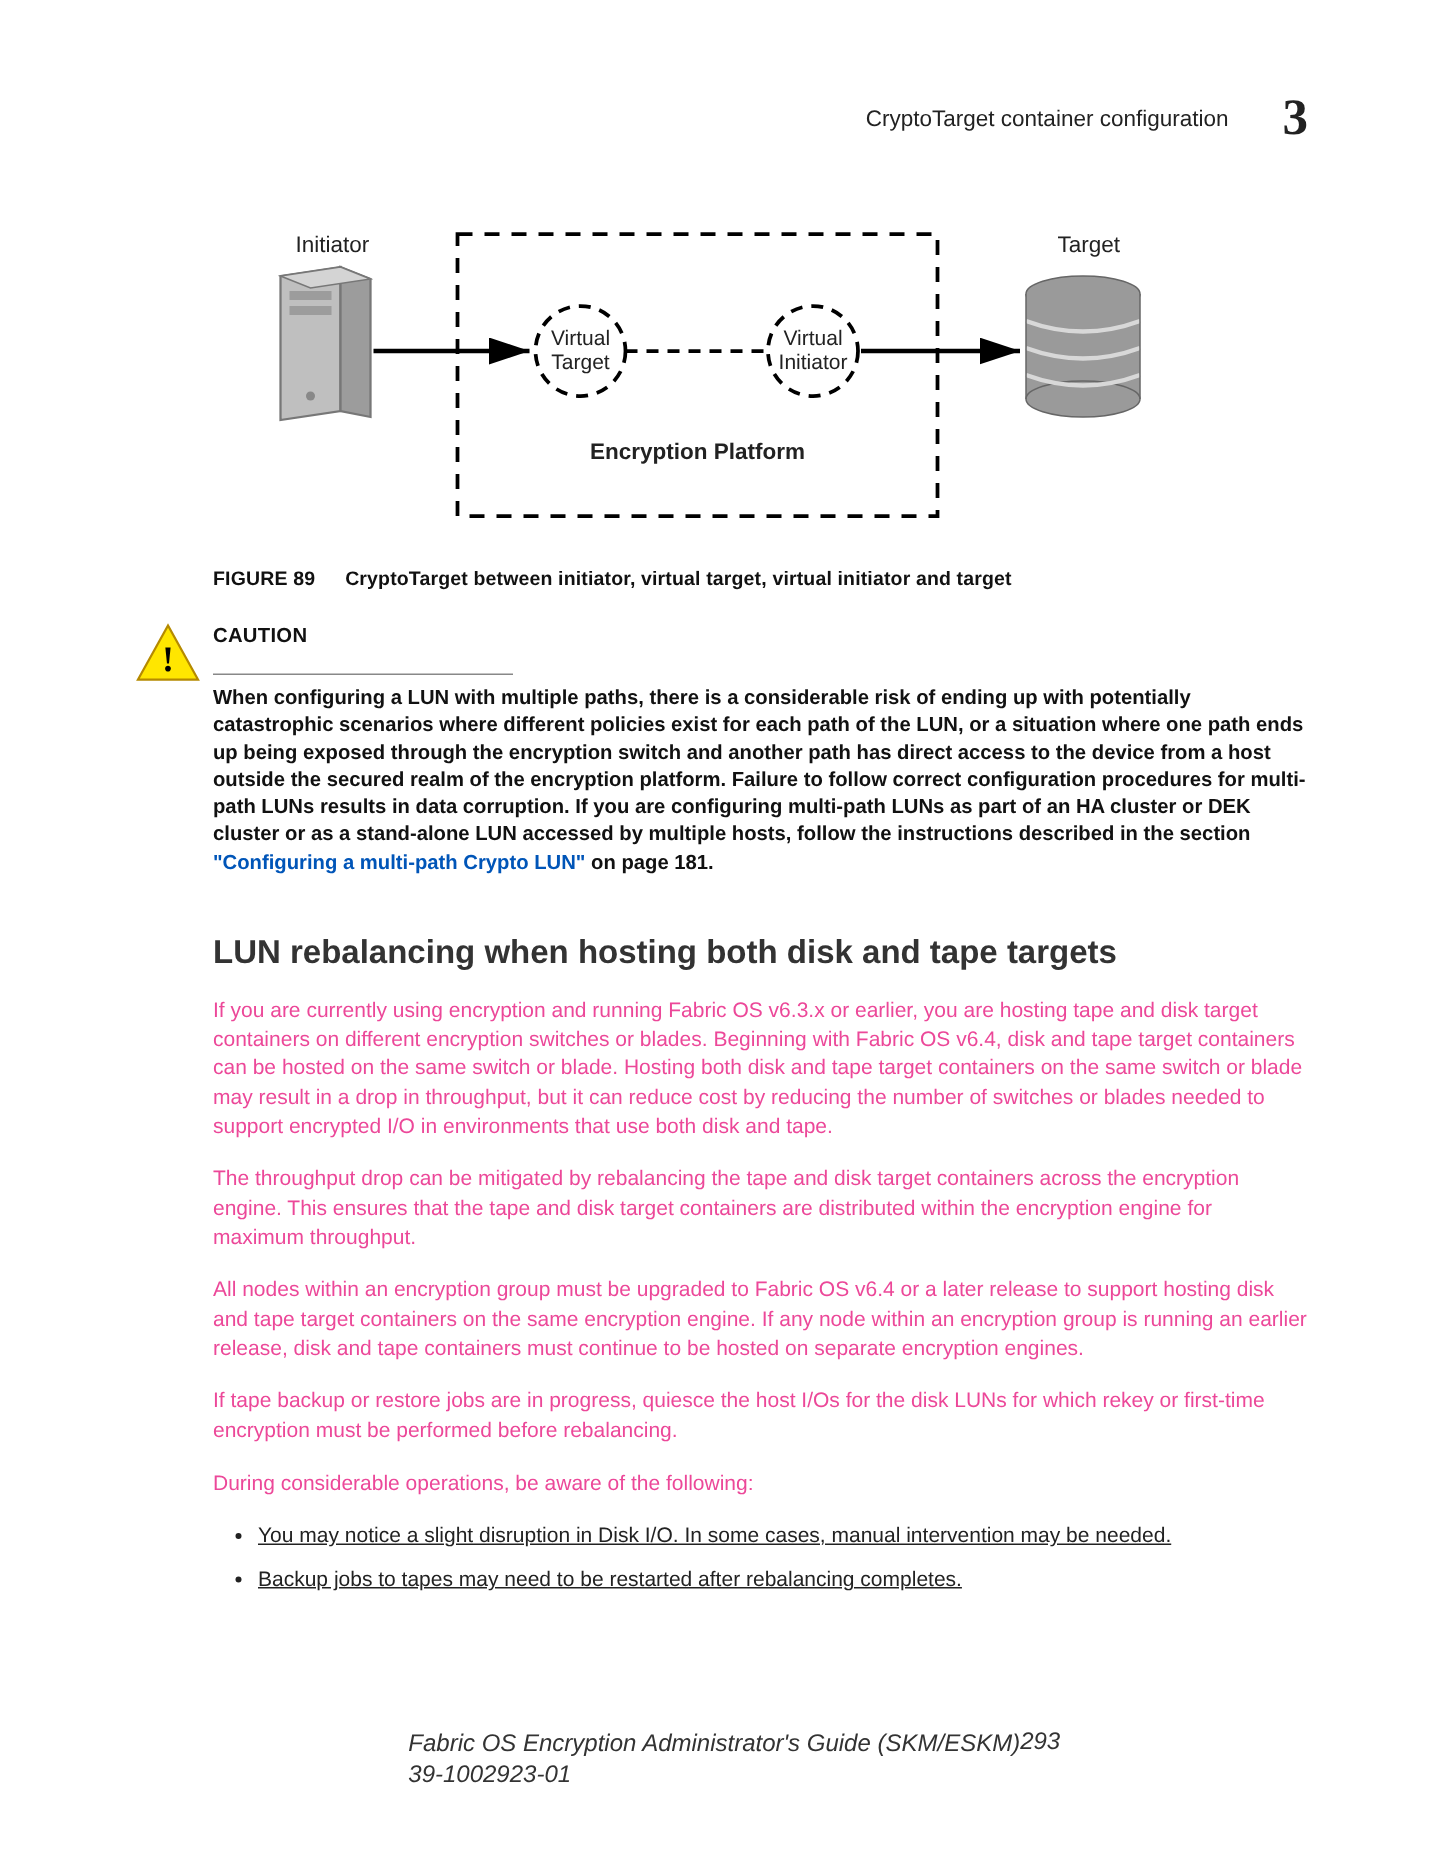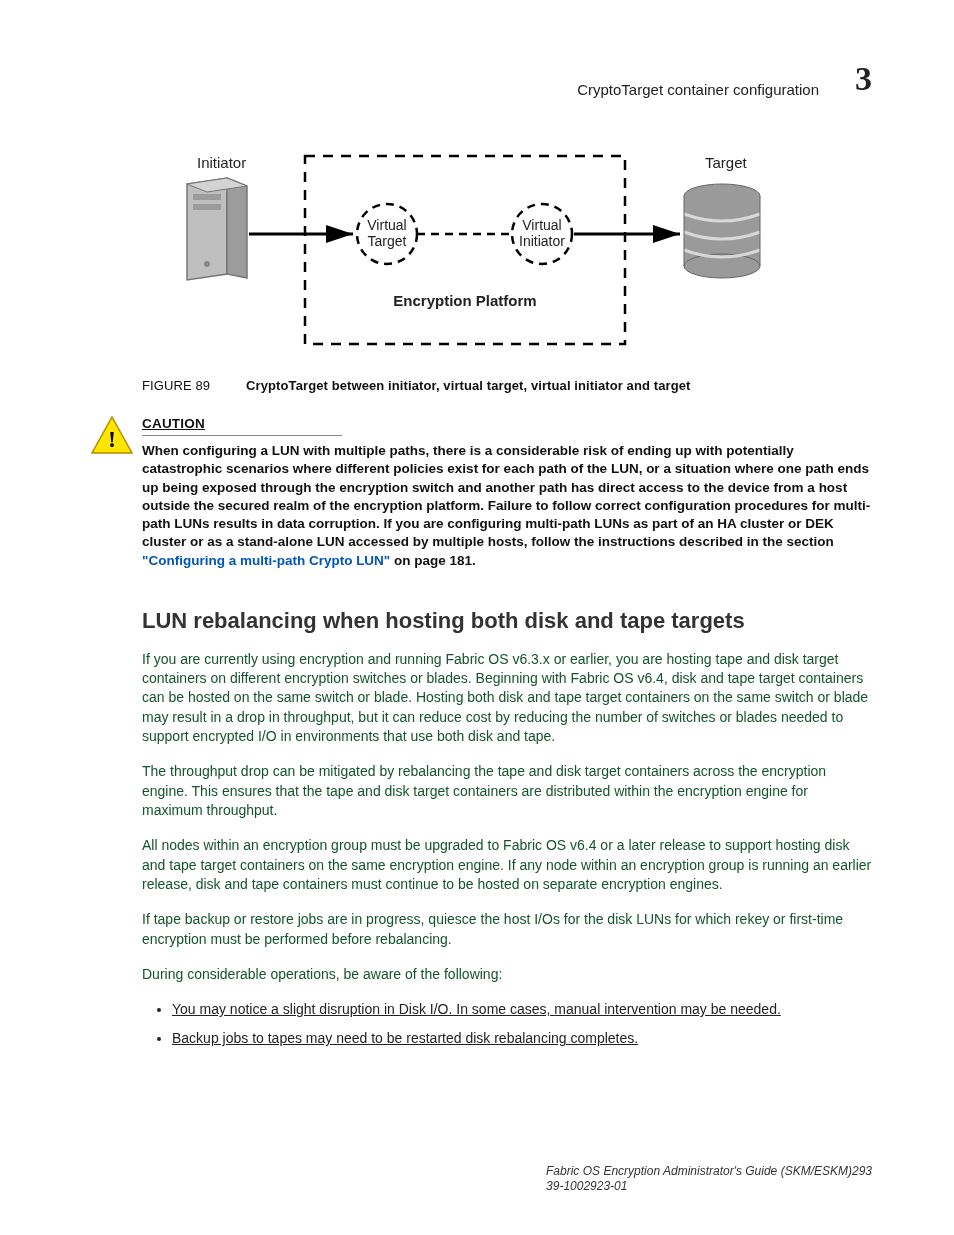--- a/index.html
+++ b/index.html
@@ -11,21 +11,21 @@
     background: #fff;
     width: 954px;
     height: 1235px;
     position: relative;
     box-sizing: border-box;
     padding: 60px 82px 0 82px;
   }
   .header-row {
     display: flex;
     justify-content: flex-end;
-    align-items: flex-end;
+    align-items: center;
     gap: 36px;
     margin-bottom: 48px;
   }
   .header-text {
     font-size: 15px;
     color: #222;
   }
   .chapter-num {
     font-family: Georgia, "Times New Roman", serif;
     font-size: 34px;
@@ -39,21 +39,21 @@
   }
   .fig-svg { display:block; margin: 0 auto; }
   .fig-caption {
     font-size: 13px;
     font-weight: bold;
     margin-top: 12px;
     color: #111;
     letter-spacing: 0.1px;
     font-family: Arial, Helvetica, sans-serif;
   }
-  .fig-caption .fig-lbl { font-family: Arial, Helvetica, sans-serif; font-weight: normal; margin-right: 36px; }
+  .fig-caption .fig-lbl { font-family: Arial, Helvetica, sans-serif; font-weight: bold; margin-right: 20px; }
   
   .caution-block {
     display: flex;
     align-items: flex-start;
     margin: 22px 0 34px 0;
   }
   .caution-icon {
     flex: 0 0 60px;
     margin-right: 0;
     display:flex;
@@ -66,62 +66,61 @@
     font-family: Arial, Helvetica, sans-serif;
     font-weight: bold;
     color: #111;
   }
   .caution-title {
     font-size: 13.5px;
     font-weight: bold;
     letter-spacing: 0.2px;
     border-bottom: 1px solid #888;
     width: 200px;
-    padding-bottom: 2px;
+    padding-bottom: 16px;
     margin-bottom: 6px;
-    text-decoration: underline;
   }
   .caution-body .link {
     color: #0055b8;
     font-weight: bold;
   }
   
   .section-h {
     font-family: Arial, Helvetica, sans-serif;
     font-size: 22px;
     color: #333;
     font-weight: bold;
     margin: 38px 0 16px 60px;
   }
   .body-p {
     margin: 0 0 16px 60px;
     font-size: 14px;
     line-height: 1.38;
-    color: #14532d;
+    color: #ec4899;
   }
   ul.body-list {
     margin: 0 0 16px 60px;
     padding-left: 30px;
     text-decoration: underline;
   }
   ul.body-list li {
     margin-bottom: 10px;
     font-size: 14px;
     line-height: 1.38;
   }
   
   .footer {
     position: absolute;
     left: 82px;
     right: 82px;
     bottom: 40px;
     display: flex;
-    justify-content: flex-end;
+    justify-content: center;
     font-style: italic;
-    font-size: 12px;
+    font-size: 16px;
     color: #333;
     font-family: Arial, Helvetica, sans-serif;
     margin-left: 25px;
   }
   .footer .left { line-height: 1.3; }
 </style>
 </head>
 <body>
 
 <div class="header-row">
@@ -204,21 +203,21 @@
 <h2 class="section-h">LUN rebalancing when hosting both disk and tape targets</h2>
 
 <p class="body-p">If you are currently using encryption and running Fabric OS v6.3.x or earlier, you are hosting tape and disk target containers on different encryption switches or blades. Beginning with Fabric OS v6.4, disk and tape target containers can be hosted on the same switch or blade. Hosting both disk and tape target containers on the same switch or blade may result in a drop in throughput, but it can reduce cost by reducing the number of switches or blades needed to support encrypted I/O in environments that use both disk and tape.</p>
 <p class="body-p">The throughput drop can be mitigated by rebalancing the tape and disk target containers across the encryption engine. This ensures that the tape and disk target containers are distributed within the encryption engine for maximum throughput.</p>
 <p class="body-p">All nodes within an encryption group must be upgraded to Fabric OS v6.4 or a later release to support hosting disk and tape target containers on the same encryption engine. If any node within an encryption group is running an earlier release, disk and tape containers must continue to be hosted on separate encryption engines.</p>
 <p class="body-p">If tape backup or restore jobs are in progress, quiesce the host I/Os for the disk LUNs for which rekey or first-time encryption must be performed before rebalancing.</p>
 <p class="body-p">During considerable operations, be aware of the following:</p>
 
 <ul class="body-list">
   <li>You may notice a slight disruption in Disk I/O. In some cases, manual intervention may be needed.</li>
-  <li>Backup jobs to tapes may need to be restarted disk rebalancing completes.</li>
+  <li>Backup jobs to tapes may need to be restarted after rebalancing completes.</li>
 </ul>
 
 <div class="footer">
   <div class="left">
     <span>Fabric OS Encryption Administrator's Guide (SKM/ESKM)</span><br>
     <span>39-1002923-01</span>
   </div>
   <div class="right">293</div>
 </div>
 

